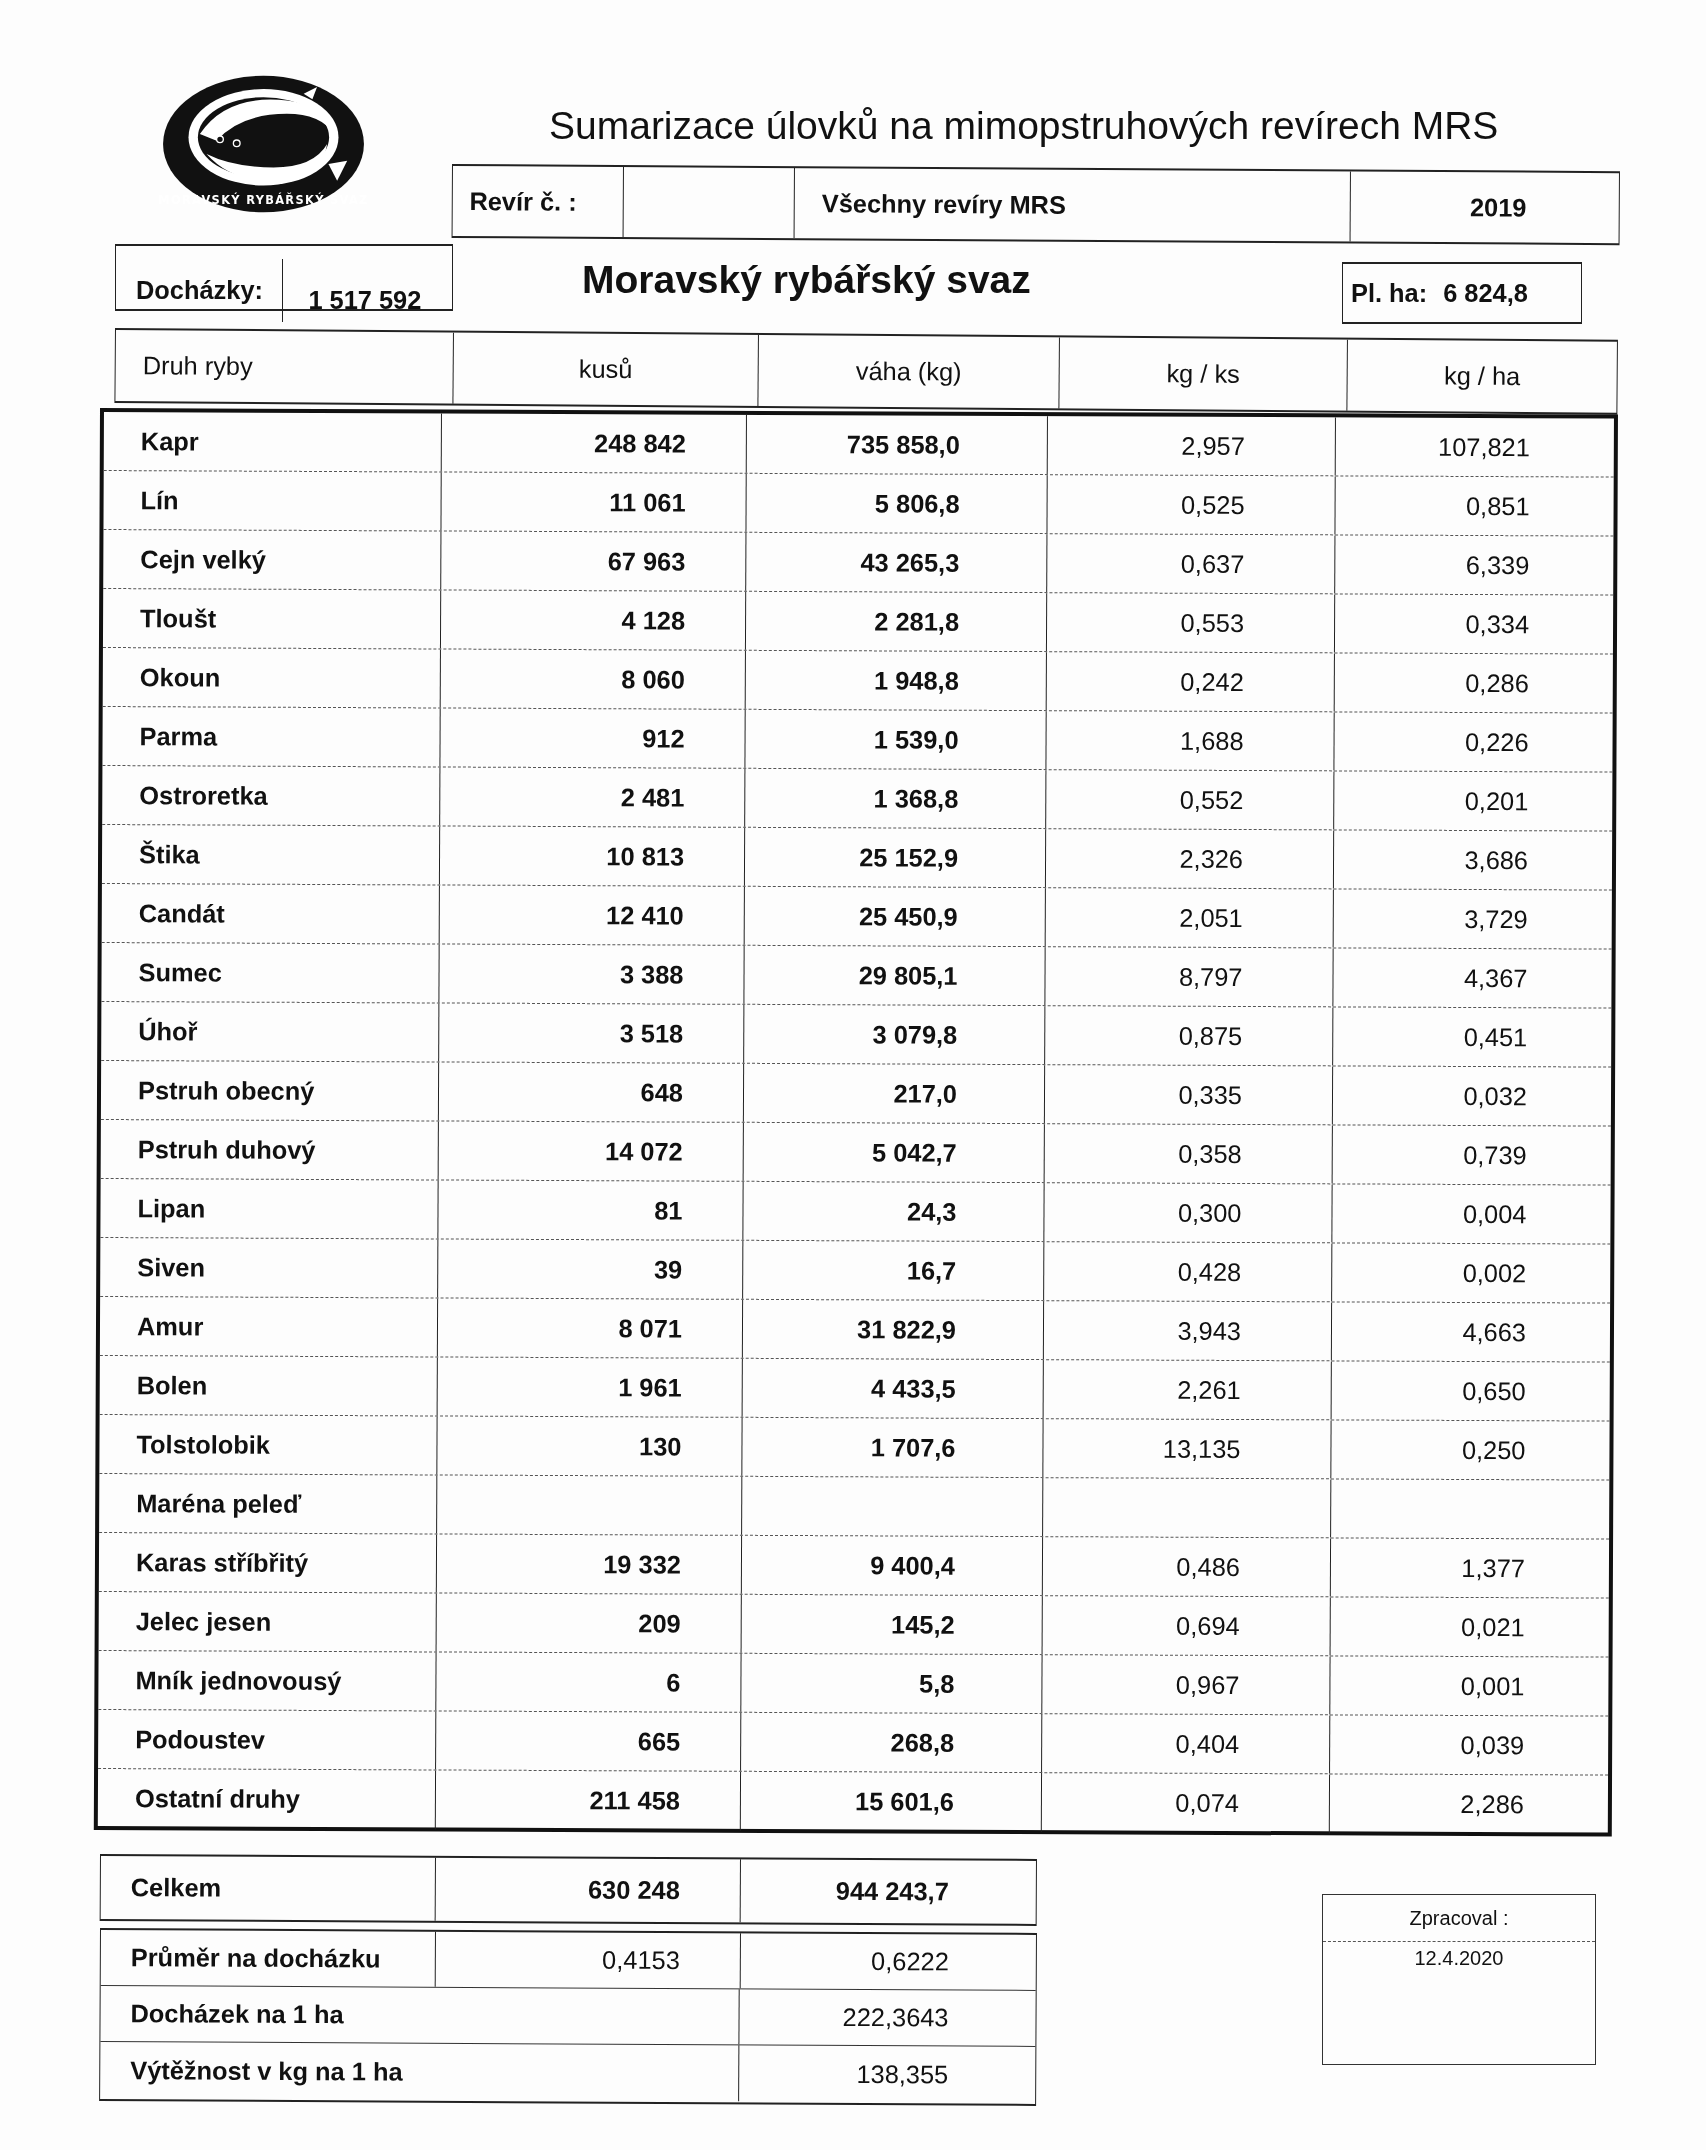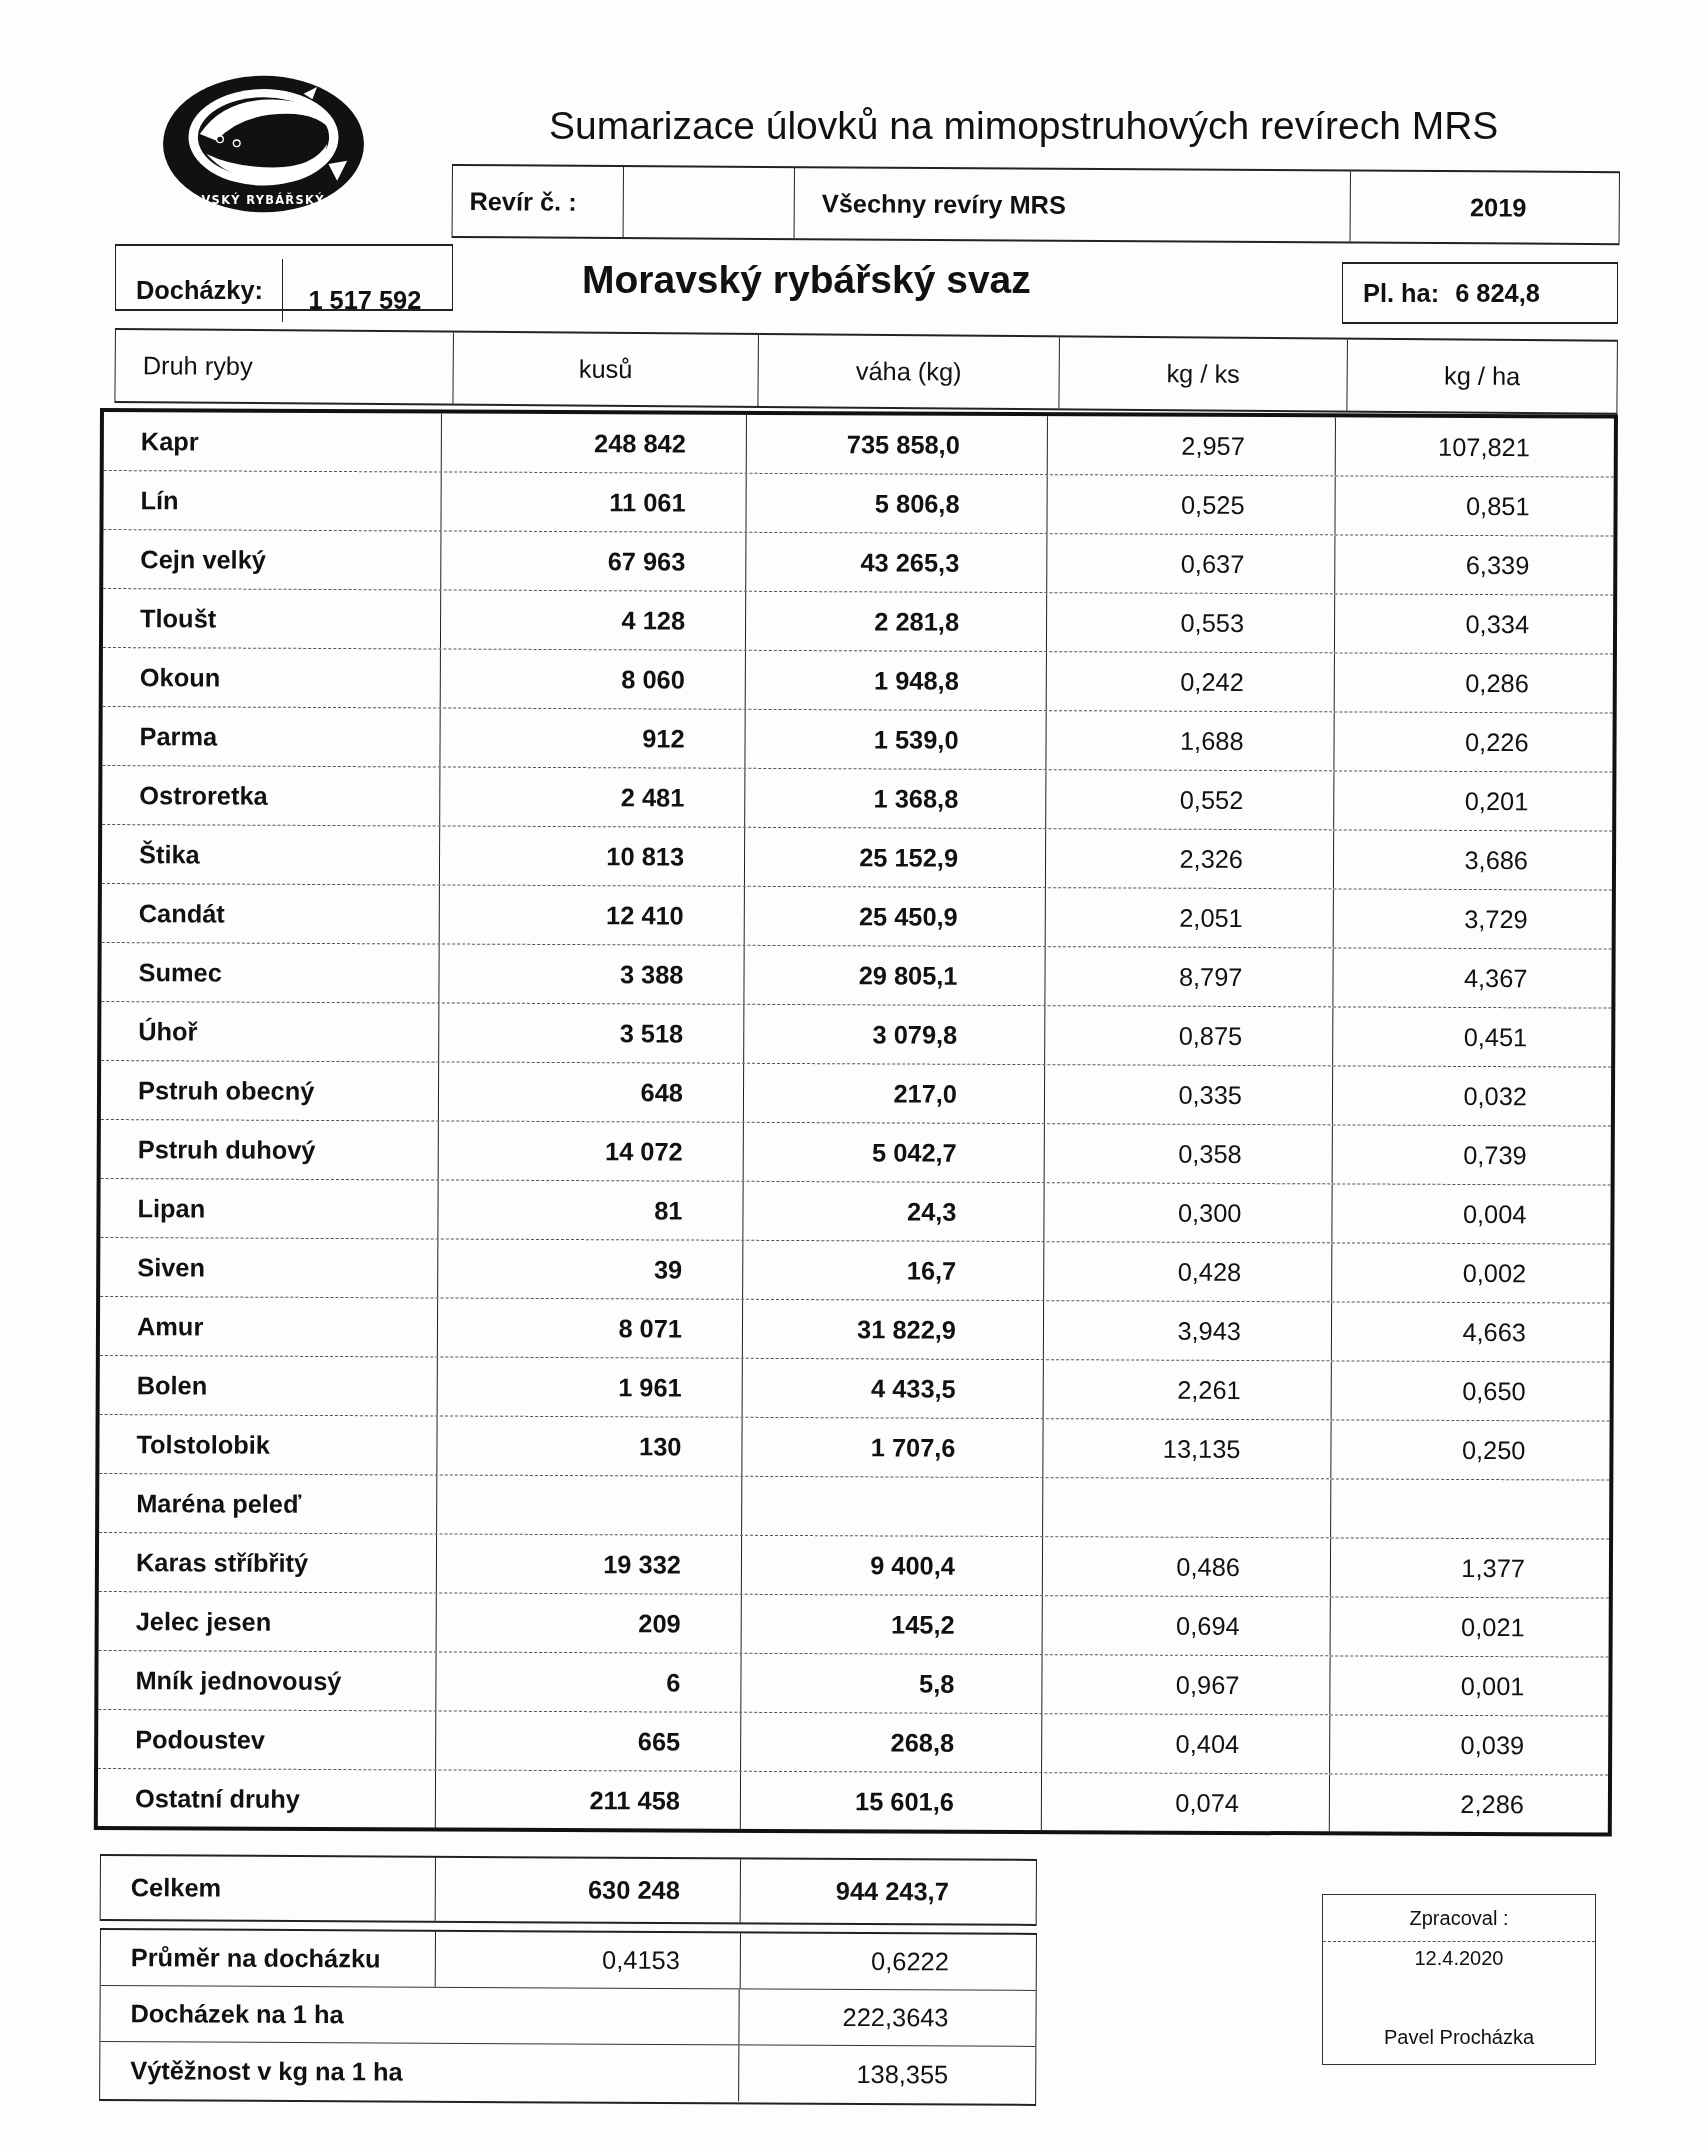--- a/index.html
+++ b/index.html
@@ -16,21 +16,21 @@
     
     .revir-box { left: 452px; top: 164px; width: 1168px; height: 74px; border-top: 2.7px solid #222; border-bottom: 2.7px solid #222; border-left: 1.3px solid #222; border-right: 1.3px solid #222; display: flex; transform: rotate(0.35deg); transform-origin: left top; }
     .revir-box .c { display: flex; align-items: center; font-size: 25.4px; font-weight: bold; border-right: 1.3px solid #222; height: 100%; }
     .revir-box .c:last-child { border-right: none; }
 
     .doch-box { left: 115px; top: 244px; width: 338px; height: 67px; border-top: 2px solid #222; border-bottom: 2px solid #222; border-left: 1.3px solid #222; border-right: 1.3px solid #222; display: flex; }
     .doch-box .c { display: flex; align-items: center; font-size: 25.4px; font-weight: bold; height: 100%; }
 
     .org { left: 582px; top: 258px; font-size: 39px; font-weight: bold; white-space: nowrap; }
 
-    .plha-box { left: 1342px; top: 262px; width: 276px; height: 62px; border-top: 2px solid #222; border-bottom: 2px solid #222; border-left: 1.3px solid #222; border-right: 1.3px solid #222; display: flex; align-items: center; padding-left: 20px; font-size: 25.4px; font-weight: bold; }
+    .plha-box { left: 1342px; top: 262px; width: 240px; height: 62px; border-top: 2px solid #222; border-bottom: 2px solid #222; border-left: 1.3px solid #222; border-right: 1.3px solid #222; display: flex; align-items: center; padding-left: 8px; font-size: 25.4px; font-weight: bold; }
 
     
     .col-head { left: 115px; top: 328px; width: 1503px; height: 75px; border-top: 2px solid #222; border-bottom: 2px solid #222; border-left: 1.3px solid #222; border-right: 1.3px solid #222; display: flex; transform: rotate(0.45deg); transform-origin: left top; }
     .col-head .h { height: 100%; display: flex; align-items: center; font-size: 25.4px; border-right: 1.3px solid #222; }
     .col-head .h:last-child { border-right: none; }
 
     
     .main-table { left: 100px; top: 408px; width: 1518px; height: 1422px; border: 4.7px solid #111; transform: rotate(0.25deg); transform-origin: left top; }
     .row { display: flex; height: 59px; border-bottom: 1.3px dashed #555; }
     .row:last-child { border-bottom: none; }
@@ -299,15 +299,14 @@
   </div>
   <div class="srow">
     <div class="c s1w">Výtěžnost v kg na 1 ha</div>
     <div class="c s3">138,355</div>
   </div>
 </div>
 
 <div class="abs zprac">
   <div class="z1">Zpracoval :</div>
   <div class="z2">12.4.2020</div>
-  <div class="z3">Pavel Procházka</div>
 </div>
 
 
 </body></html>

